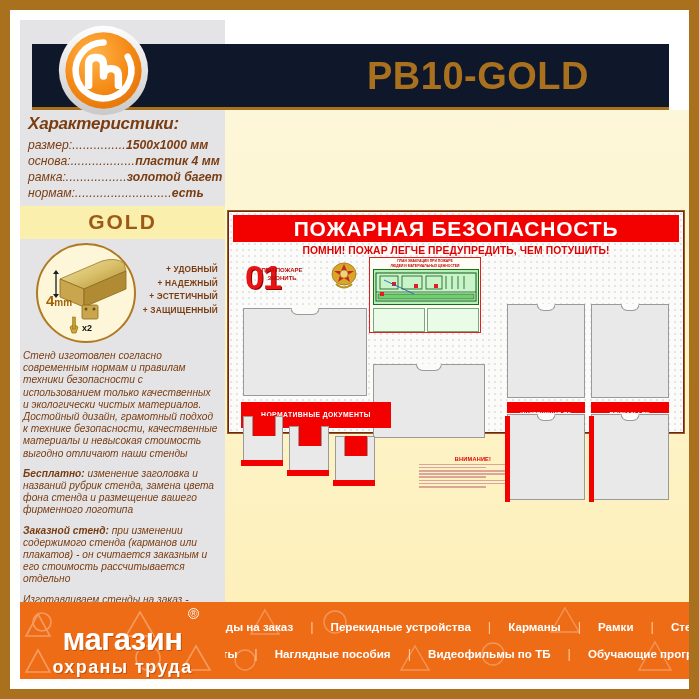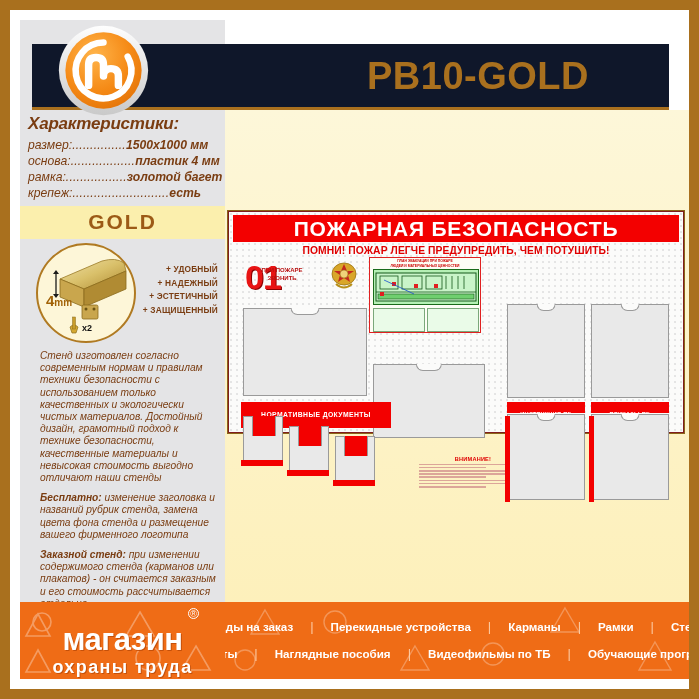--- a/index.html
+++ b/index.html
@@ -64,21 +64,21 @@
     position: absolute;
     right: 7px; top: 24px;
     text-align: right;
   }
   .bullets div {
     font-size: 8.3px; font-weight: bold; color: #7a3d12;
     line-height: 13.5px; letter-spacing: 0.2px;
   }
   .frame-svg { position: absolute; left: 16px; top: 4px; }
   .body-text {
-    padding: 3px 7px 0 20px;
+    padding: 3px 7px 0 3px;
   }
   .body-text p {
     font-style: italic; font-size: 10.2px; color: #7a3d12;
     line-height: 12.2px;
     margin-bottom: 8px;
   }
   .body-text b { font-weight: bold; }
   
   #shop-logo {
     position: absolute;
@@ -302,21 +302,21 @@
       <div class="spec-row">
         <span class="lbl">размер:</span><span class="dots">...............</span><span class="val">1500x1000  мм</span>
       </div>
       <div class="spec-row">
         <span class="lbl">основа:</span><span class="dots">..................</span><span class="val">пластик 4 мм</span>
       </div>
       <div class="spec-row">
         <span class="lbl">рамка:</span><span class="dots">.................</span><span class="val">золотой багет</span>
       </div>
       <div class="spec-row">
-        <span class="lbl">крепеж:</span><span class="dots">...........................</span><span class="val">есть</span>
+        <span class="lbl">нормам:</span><span class="dots">...........................</span><span class="val">есть</span>
       </div>
     </div>
 
     <div class="gold-band">
       <span class="gold-word">GOLD</span>
     </div>
 
     <div class="frame-illus">
       <div class="circle-bg"></div>
       <svg class="frame-svg" width="104" height="100" viewBox="0 0 104 100">

